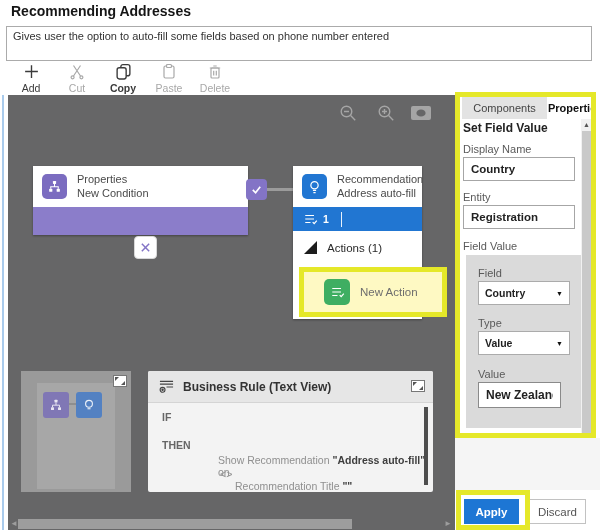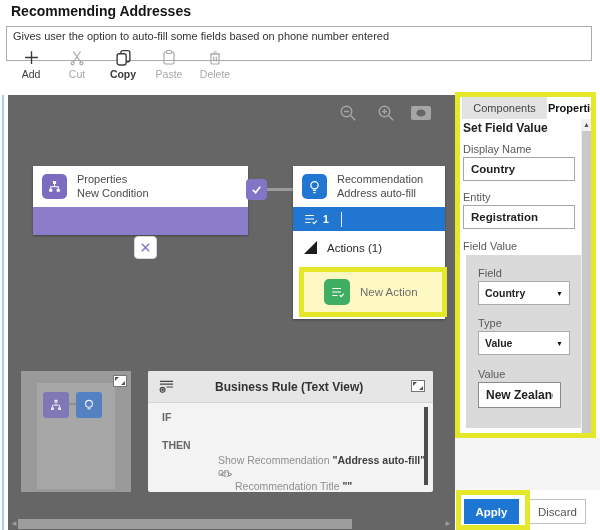--- a/index.html
+++ b/index.html
@@ -5,21 +5,21 @@
   html,body{margin:0;padding:0;background:#fff;font-family:"Liberation Sans",sans-serif;}
   #app{position:relative;width:600px;height:530px;background:#fff;overflow:hidden;}
   .abs{position:absolute;}
 
   
   .page-title{left:11px;top:3px;font-size:14px;font-weight:bold;color:#151515;}
   .desc-box{left:6px;top:26px;width:586px;height:35px;border:1px solid #ababab;box-sizing:border-box;
             font-size:11px;color:#333;padding:3px 6px;background:#fff;}
 
   
-  .toolbar{left:8px;top:48px;display:flex;}
+  .toolbar{left:8px;top:62px;display:flex;}
   .tb-item{min-width:46px;display:flex;flex-direction:column;align-items:center;cursor:pointer;}
   .tb-item .ic{height:18px;display:flex;align-items:flex-end;}
   .tb-item .lb{font-size:10.5px;margin-top:2px;color:#3b3b3b;}
   .tb-item.dis .lb{color:#a8a8a8;}
   .tb-item svg{stroke:#3b3b3b;}
   .tb-item.dis svg{stroke:#a8a8a8;}
   .tb-item.bold .lb{font-weight:bold;}
 
   
   .focus-strip{left:2px;top:95px;width:2px;height:435px;background:#a9cbec;}
@@ -42,21 +42,21 @@
            display:flex;align-items:center;justify-content:center;}
 
   
   .minimap{left:13px;top:276px;width:110px;height:121px;background:#9a9a9a;}
   .mini-inner{position:absolute;left:16px;top:12px;width:78px;height:106px;background:#a7a7a7;}
   .mini-sq{position:absolute;width:26px;height:26px;border-radius:3px;display:flex;align-items:center;justify-content:center;}
 
   
   .brpanel{left:140px;top:276px;width:285px;height:121px;background:#f3f3f3;border-radius:2px;overflow:hidden;}
   .brhead{position:relative;height:31px;background:#e6e6e6;border-bottom:1px solid #d4d4d4;
-          display:flex;align-items:center;gap:32px;}
+          display:flex;align-items:center;}
   .brtitle{font-size:12px;font-weight:bold;color:#333;margin-left:8px;}
   .brbody{position:relative;height:89px;font-size:10.5px;color:#8f8f8f;}
   .brbody b{color:#3e3e3e;}
   .kw{position:absolute;left:14px;font-weight:bold;color:#666;}
   .expand-btn{width:14px;height:12px;background:#fff;border:1px solid #777;box-sizing:border-box;
               position:absolute;cursor:pointer;}
   .expand-btn:before{content:"";position:absolute;left:1px;top:1px;border-top:4px solid #555;border-right:4px solid transparent;}
   .expand-btn:after{content:"";position:absolute;right:1px;bottom:1px;border-bottom:4px solid #555;border-left:4px solid transparent;}
 
   .hscroll-thumb{left:10px;top:424px;width:334px;height:10px;background:#9d9d9d;cursor:grab;}
@@ -184,21 +184,21 @@
         </svg>
     </div>
     <div class="abs" style="left:259px;top:93px;width:34px;height:3px;background:#9b9b9b;"></div>
 
     <div class="abs connector" style="left:126px;top:141px;background:#fff;border:1px solid #d8d8d8;">
       <svg width="11" height="11" viewBox="0 0 12 12" fill="none" stroke="#8374c6" stroke-width="1.6">
           <path d="M2 2l8 8M10 2l-8 8"></path>
         </svg>
     </div>
 
-    <div class="abs node" style="left:285px;top:71px;width:152px;height:153px;">
+    <div class="abs node" style="left:285px;top:71px;width:129px;height:153px;">
       <div class="node-head">
         <span class="node-icon" style="background:#2176d2;">
           <svg width="15" height="16" viewBox="0 0 16 17" fill="none" stroke="#fff" stroke-width="1.3">
               <circle cx="8" cy="6.6" r="3.9"></circle>
               <path d="M6.3 12.2h3.4M6.8 14.4h2.4"></path>
             </svg>
         </span>
         <div class="node-text">
           <div>Recommendation</div>
           <div>Address auto-fill</div>

